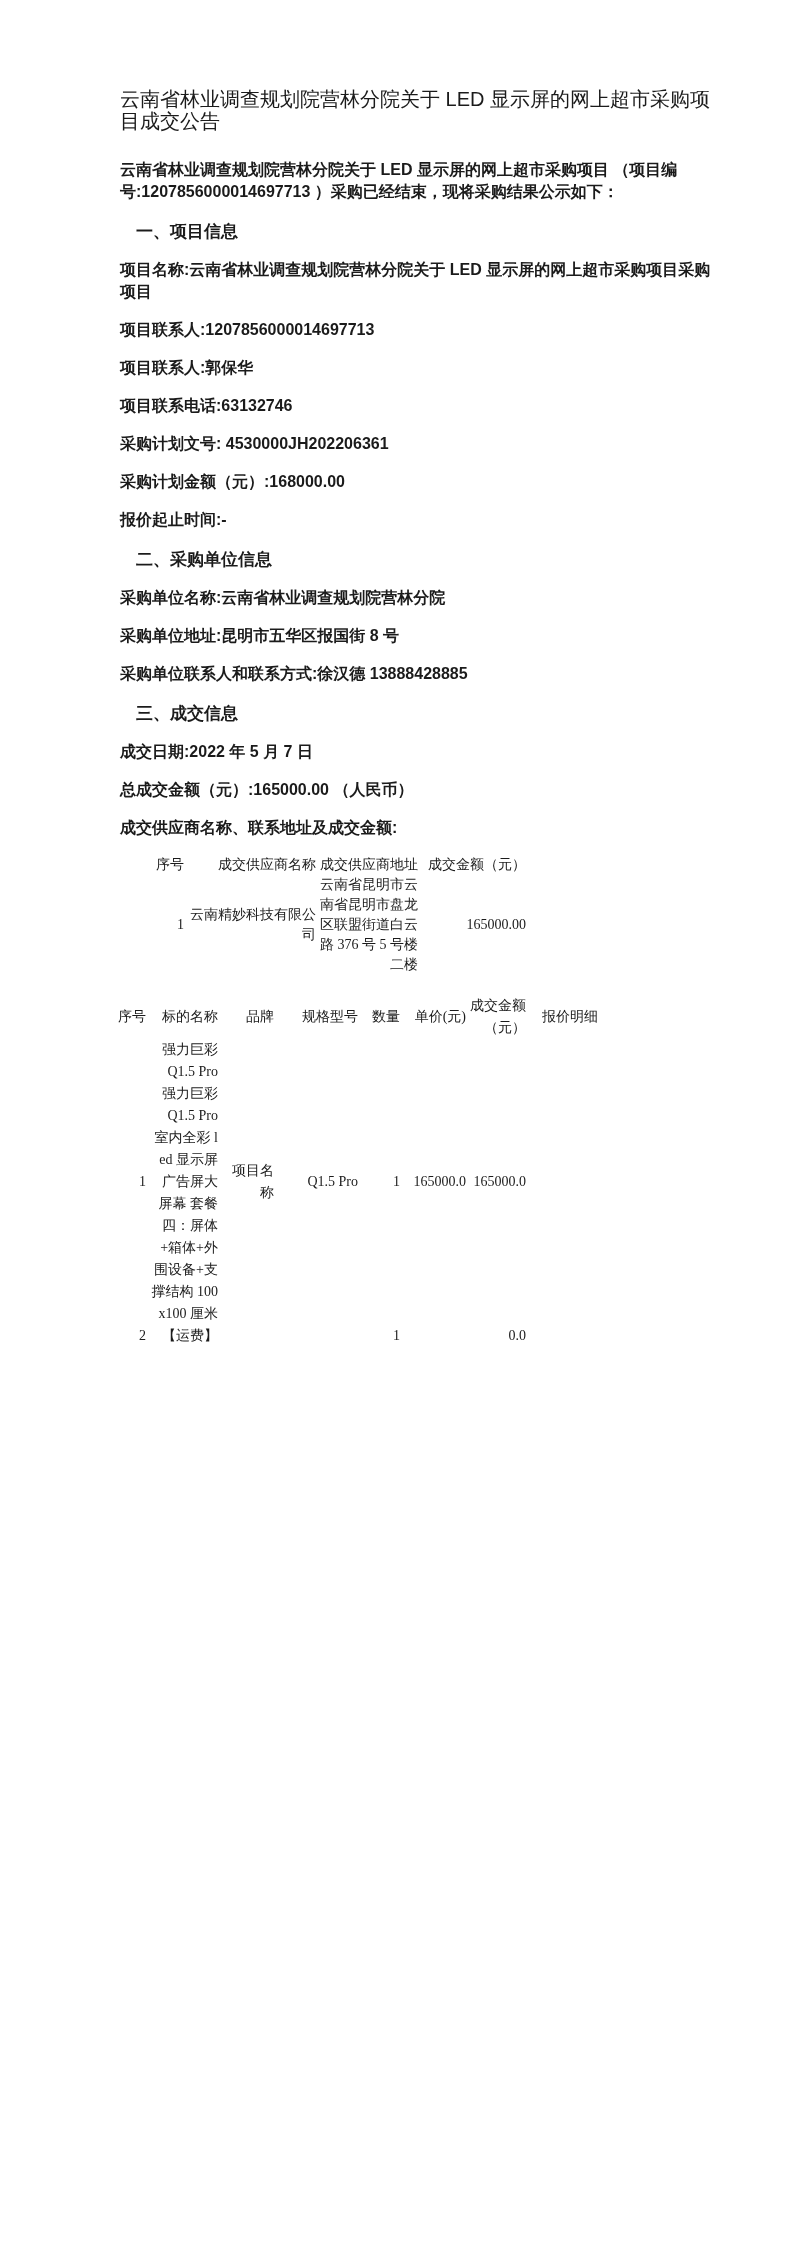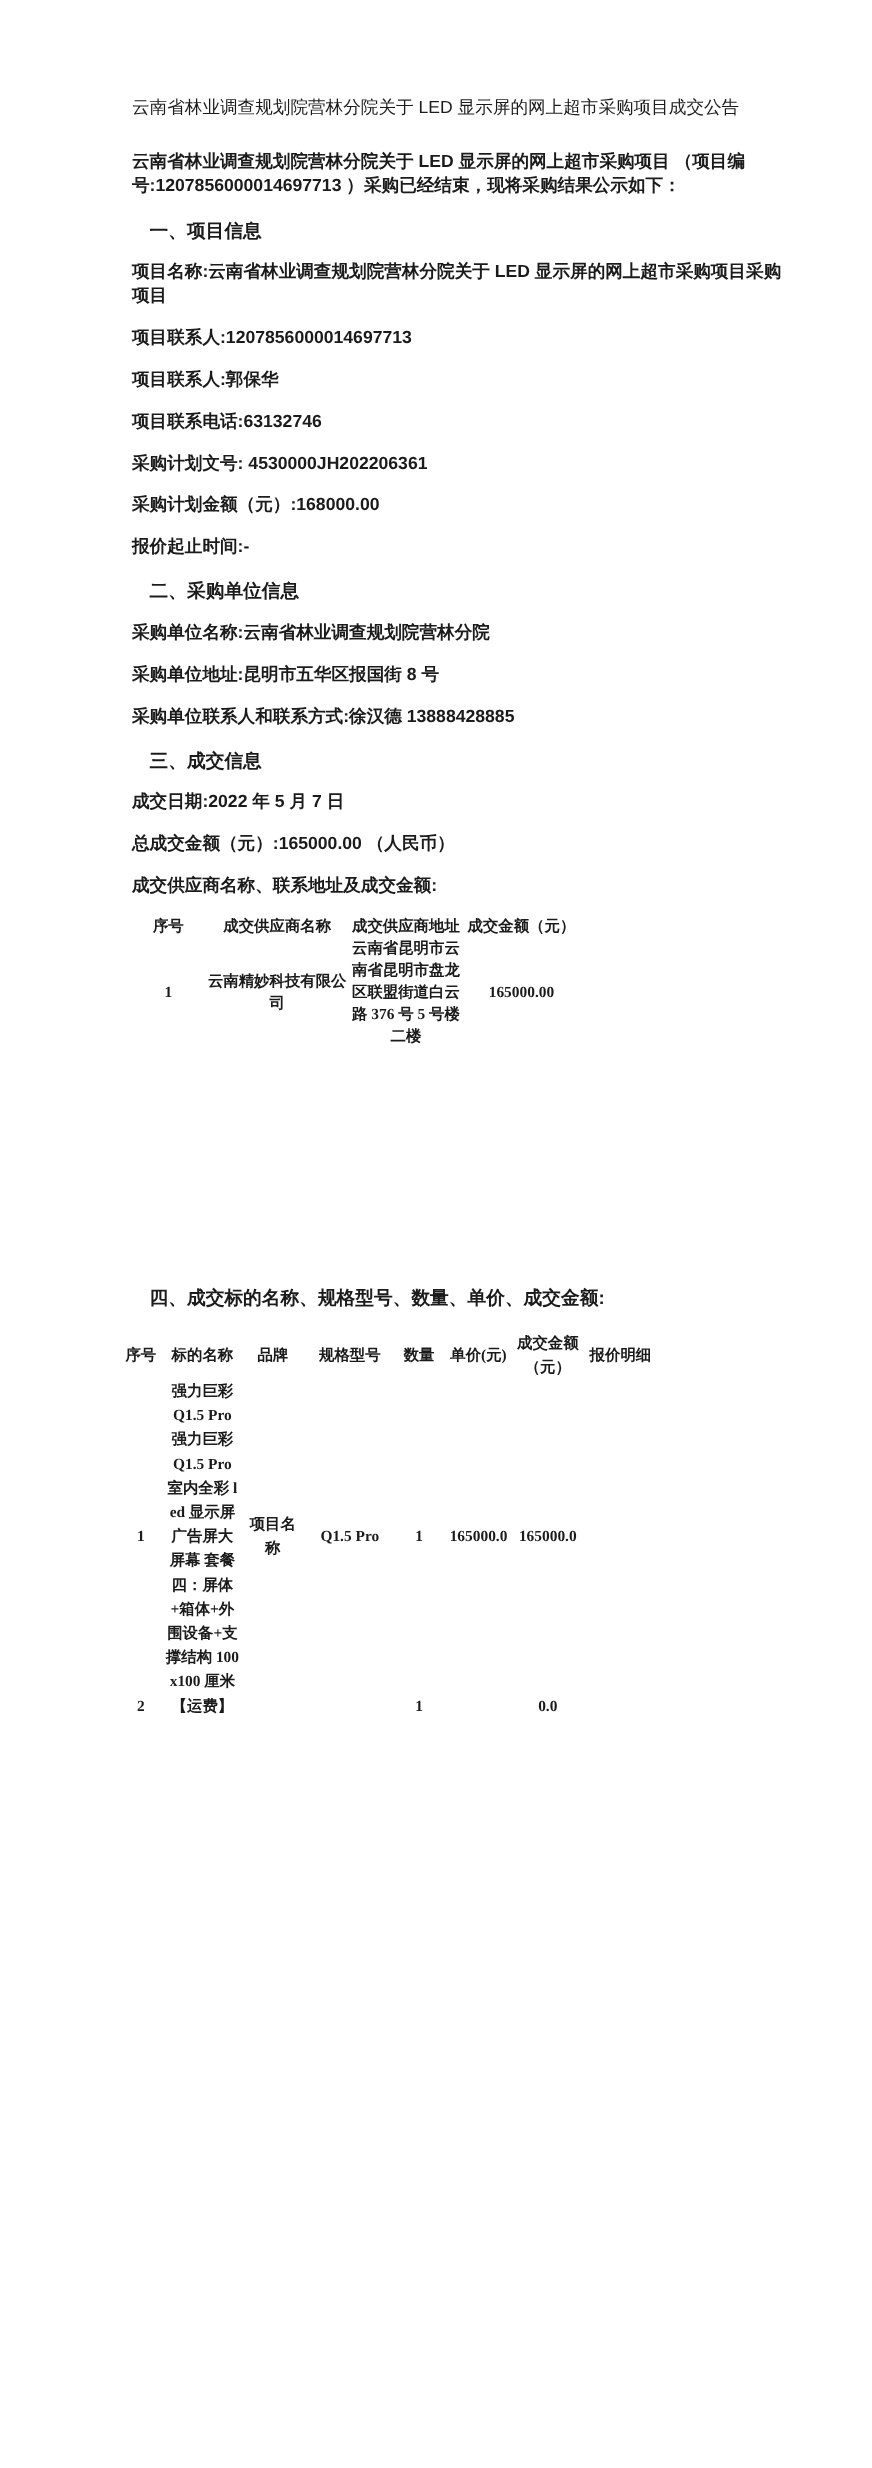--- a/index.html
+++ b/index.html
@@ -8,29 +8,29 @@
     width:793px; height:2244px;
     background:#ffffff;
     box-sizing:border-box;
     padding:88px 80px 0 120px;
     overflow:hidden;
     font-family:"Liberation Sans","DejaVu Sans",sans-serif;
     color:#1b1b1b;
     font-size:16px;
     line-height:22px;
   }
-  .doc-title { margin:0 0 27px 0; font-size:16px; font-weight:normal; }
+  .doc-title { margin:0 0 27px 0; font-size:20px; font-weight:normal; }
   .para { margin:0 0 16px 0;font-weight:bold; }
   .sec-heading {
     font-size:17px; font-weight:bold;
     margin:18px 0 16px 16px; line-height:22px;
   }
   table { border-collapse:collapse; table-layout:fixed; border:none; }
   th, td {
-    font-weight:bold; text-align:center; vertical-align:middle;
+    font-weight:normal; text-align:right; vertical-align:middle;
     padding:0 2px; border:none; word-break:break-all;
   }
   .tbl {
     font-family:"Liberation Serif","DejaVu Serif",serif;
     color:#1b1b1b;
   }
   .tbl-supplier { margin:16px 0 0 0; width:408px; font-size:14px; line-height:20px; }
   .tbl-supplier col.c0 { width:66px; }
   .tbl-supplier col.c1 { width:132px; }
   .tbl-supplier col.c2 { width:102px; }
@@ -92,21 +92,20 @@
     <tbody>
       <tr>
         <td>1</td>
         <td>云南精妙科技有限公司</td>
         <td>云南省昆明市云南省昆明市盘龙区联盟街道白云路 376 号 5 号楼二楼</td>
         <td>165000.00</td>
       </tr>
     </tbody>
   </table>
 
-  <h2 class="sec-heading heading-items">四、成交标的名称、规格型号、数量、单价、成交金额:</h2>
 
   <table class="tbl tbl-items">
     <colgroup>
         <col class="c0">
         <col class="c1">
         <col class="c2">
         <col class="c3">
         <col class="c4">
         <col class="c5">
         <col class="c6">

